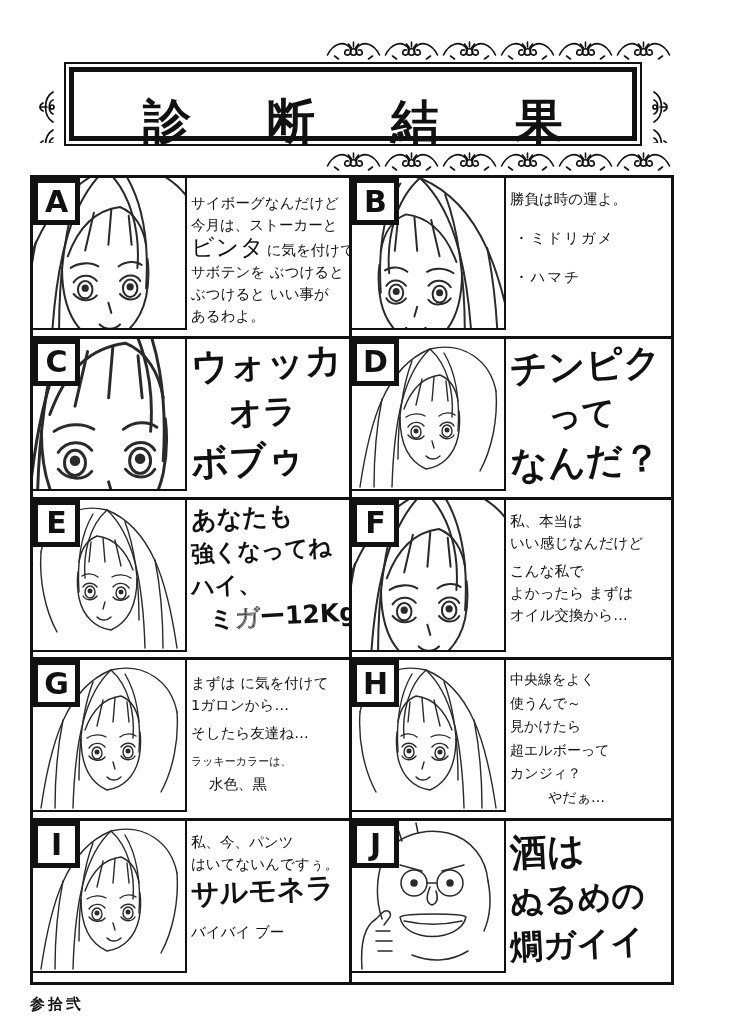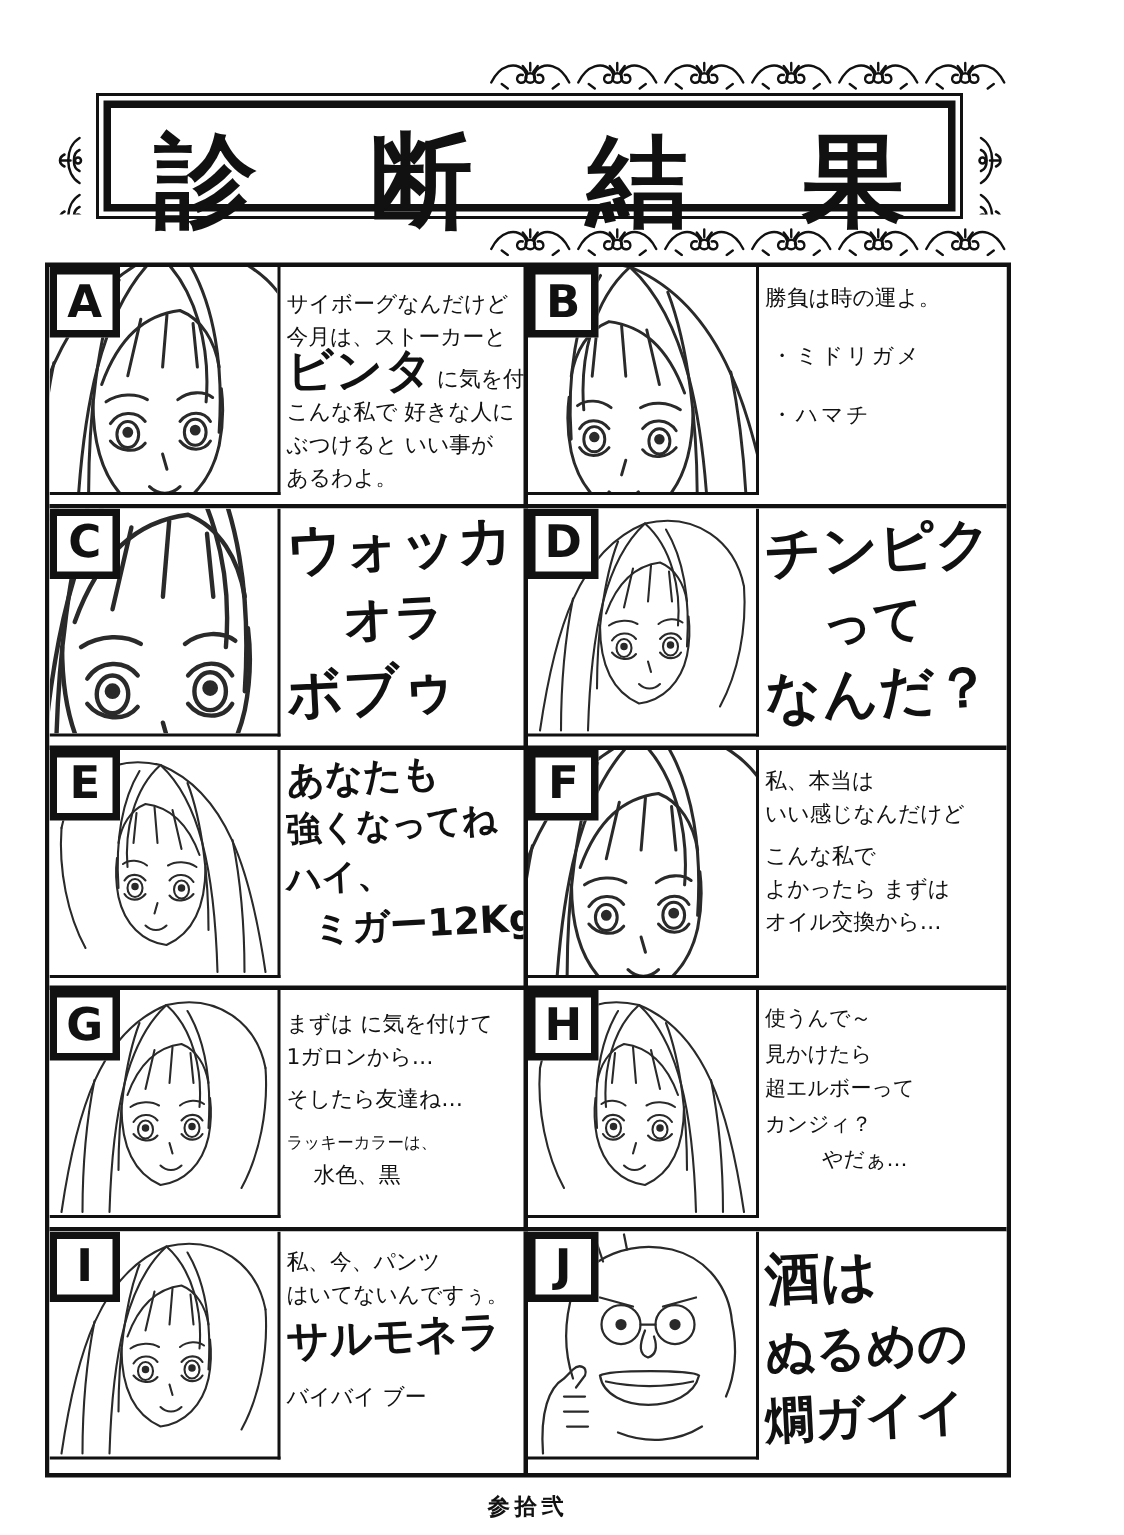--- a/index.html
+++ b/index.html
@@ -15,21 +15,21 @@
   .title-frame{
     position:absolute;left:64px;top:62px;width:578px;height:84px;
     border:2px solid #111;padding:3px;box-sizing:border-box;background:#fff;
   }
   .title-inner{
     width:100%;height:100%;border:5px solid #111;box-sizing:border-box;
     display:flex;align-items:center;justify-content:center;
   }
   .page-title{
     font-family:"DejaVu Serif","Liberation Serif",serif;font-weight:bold;
-    font-size:68px;letter-spacing:76px;text-indent:76px;text-align:center;
+    font-size:48px;letter-spacing:76px;text-indent:76px;text-align:center;
     white-space:nowrap;line-height:1;margin-top:33px;
   }
   .sideflo{position:absolute;width:20px;height:72px;}
   .sideflo.left{left:37px;top:71px;}
   .sideflo.right{left:650px;top:71px;transform:scaleX(-1);}
   
   .grid{
     position:absolute;left:30px;top:175px;width:644px;height:810px;
     border:3px solid #111;box-sizing:border-box;background:#fff;
     display:grid;grid-template-columns:1fr 1fr;grid-template-rows:repeat(5,1fr);
@@ -50,42 +50,42 @@
   .badge{
     position:absolute;left:0;top:0;width:47px;height:47px;z-index:3;
     background:#fff;border:5px solid #111;box-sizing:border-box;
     display:flex;align-items:center;justify-content:center;
     font-weight:bold;font-size:30px;line-height:1;
   }
   .text{position:absolute;left:158px;right:4px;top:10px;}
   .hand{font-size:14.5px;line-height:22px;white-space:nowrap;}
   .bullet{margin-top:17px;padding-left:4px;letter-spacing:2px;}
   .sm{font-size:11px;line-height:23px;}
-  .brushline{font-weight:bold;font-size:31px;letter-spacing:1px;padding-right:2px;}
+  .brushline{font-weight:normal;font-size:23px;letter-spacing:1px;padding-right:2px;}
   .brush{font-weight:bold;white-space:nowrap;transform:rotate(-3deg);transform-origin:left center;}
   .b38{font-size:37px;line-height:50px;}
   .b34{font-size:33px;line-height:46px;}
   .b29{font-size:28px;line-height:40px;}
   .b26{font-size:25px;line-height:34px;}
   .b24{font-size:23px;line-height:33px;}
   .ind1{padding-left:18px;}
   .ind2{padding-left:38px;}
   .gap6{margin-top:6px;}
   .tx-a{top:14px;}
   .tx-c{top:4px;}
   .tx-d{top:6px;}
   .tx-e{top:4px;}
   .tx-g{top:12px;}
   .tx-h{top:8px;}
   .tx-h .hand{line-height:23.5px;font-size:14px;}
   .tx-i{top:10px;}
   .tx-j{top:8px;}
   
   .page-number{
-    position:absolute;left:30px;width:644px;top:995px;text-align:center;
+    position:absolute;left:30px;width:644px;top:995px;text-align:left;
     font-weight:bold;font-size:15px;letter-spacing:3px;
   }
 </style>
 </head>
 <body>
 
 <svg width="0" height="0" style="position:absolute" aria-hidden="true">
   <defs>
     <symbol id="motif" viewBox="0 0 58 22">
       <g fill="none" stroke="#111" stroke-width="1.6" stroke-linecap="round">
@@ -205,21 +205,21 @@
     <div class="portrait">
       <svg class="v-zoom" viewBox="0 0 152 150">
           <use href="#face-g"></use>
         </svg>
     </div>
     <div class="badge">A</div>
     <div class="text tx-a">
       <div class="hand">サイボーグなんだけど</div>
       <div class="hand">今月は、ストーカーと</div>
       <div class="hand"><span class="brushline">ビンタ</span><span>に気を付けて。</span></div>
-      <div class="hand">こんな私で 好きな人に</div>
+      <div class="hand">サボテンを ぶつけると</div>
       <div class="hand">ぶつけると いい事が</div>
       <div class="hand">あるわよ。</div>
     </div>
   </div>
 
   <div class="cell">
     <div class="portrait">
       <svg class="v-flipzoom" viewBox="0 0 152 150">
           <use href="#face-g"></use>
         </svg>
@@ -308,20 +308,21 @@
   </div>
 
   <div class="cell">
     <div class="portrait">
       <svg class="v-flip" viewBox="0 0 152 150">
           <use href="#face-g"></use>
         </svg>
     </div>
     <div class="badge">H</div>
     <div class="text tx-h">
+      <div class="hand">中央線をよく</div>
       <div class="hand">使うんで～</div>
       <div class="hand">見かけたら</div>
       <div class="hand">超エルボーって</div>
       <div class="hand">カンジィ？</div>
       <div class="hand ind2">やだぁ…</div>
     </div>
   </div>
 
   <div class="cell">
     <div class="portrait">

